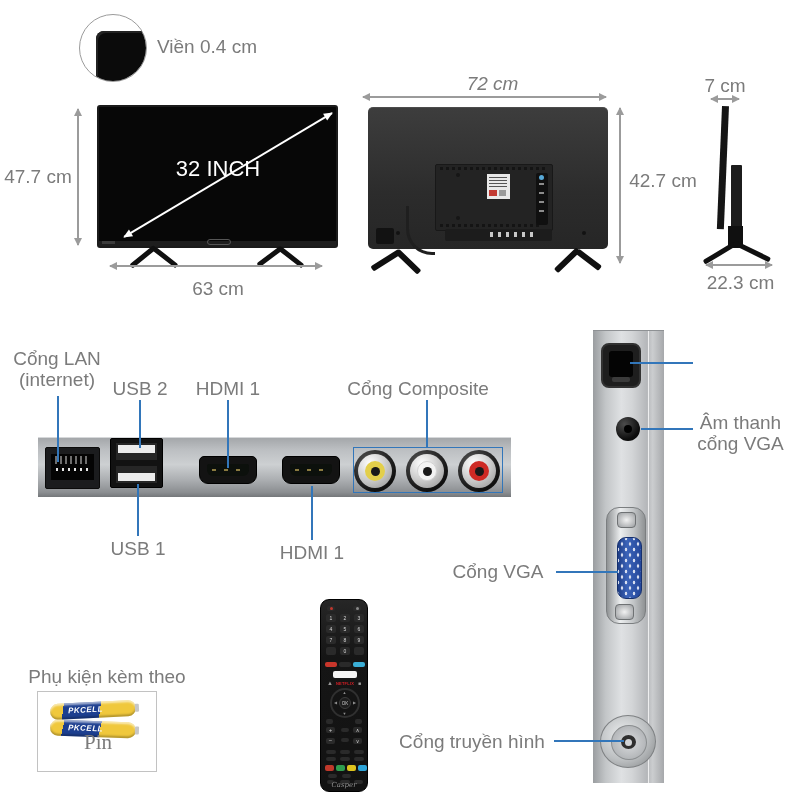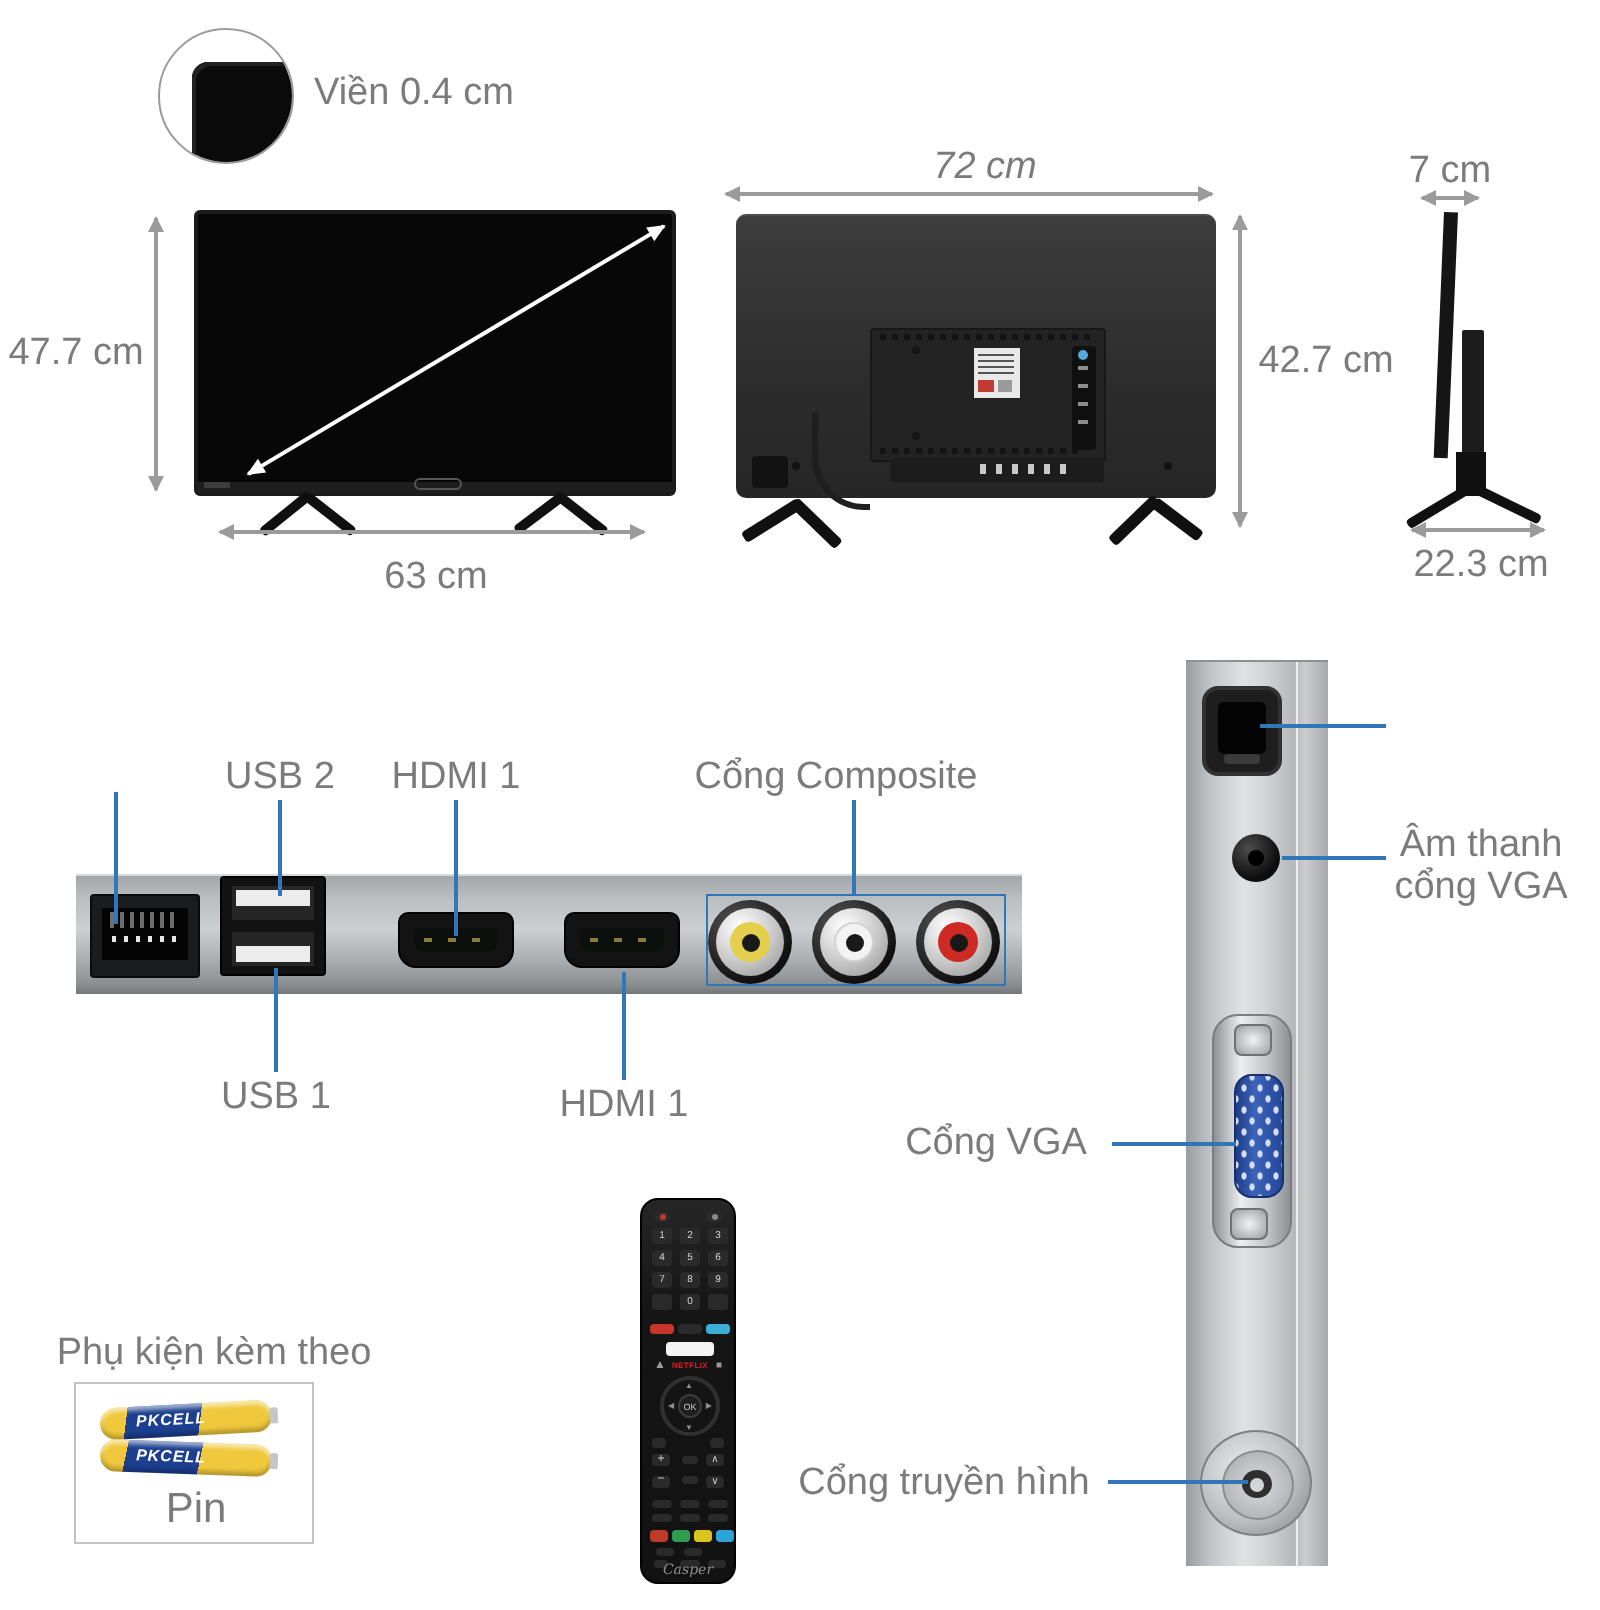--- a/index.html
+++ b/index.html
@@ -38,20 +38,21 @@
     <div style="position:absolute;left:0;bottom:0;width:100%;height:5px;background:#1e1e1e;"></div>
     <div style="position:absolute;left:108px;bottom:1px;width:22px;height:4px;border:1px solid #565656;border-radius:3px;"></div>
     <div style="position:absolute;left:3px;bottom:2px;width:13px;height:3px;background:#3c3c3c;"></div>
   </div>
   <div class="leg" style="left:131px;top:264px;width:31px;transform:rotate(-39deg);"></div>
   <div class="leg" style="left:154px;top:246px;width:29px;transform:rotate(38deg);"></div>
   <div class="leg" style="left:258px;top:263px;width:30px;transform:rotate(-37deg);"></div>
   <div class="leg" style="left:280px;top:246px;width:29px;transform:rotate(38deg);"></div>
 
   <div class="dimdiag" style="left:124px;top:236px;width:242px;transform:rotate(-30.8deg);"></div>
+  <div class="lbl" style="left:148px;top:158px;width:140px;color:#fff;font-size:22px;">32 INCH</div>
 
   <div class="dimv" style="left:77px;top:109px;height:136px;"></div>
   <div class="lbl" style="left:2px;top:166px;width:72px;">47.7 cm</div>
   <div class="dimh" style="left:110px;top:265px;width:212px;"></div>
   <div class="lbl" style="left:178px;top:278px;width:80px;">63 cm</div>
 
   <div class="abs" style="left:368px;top:107px;width:240px;height:142px;background:linear-gradient(180deg,#3d3d3d,#2c2c2c 60%,#262626);border-radius:5px;border-top:1px solid #4c4c4c;box-sizing:border-box;">
     <div style="position:absolute;left:67px;top:56px;width:116px;height:65px;background:#232323;border:1px solid #181818;border-radius:2px;">
       <div style="position:absolute;left:4px;top:2px;width:108px;height:3px;background:repeating-linear-gradient(90deg,#141414 0 3px,transparent 3px 6px);"></div>
       <div style="position:absolute;left:4px;bottom:3px;width:100px;height:3px;background:repeating-linear-gradient(90deg,#141414 0 3px,transparent 3px 6px);"></div>
@@ -143,20 +144,24 @@
   </div>
   <div class="rca" style="left:458px;top:450px;width:42px;height:42px;background:radial-gradient(circle at 35% 30%,#565656,#101010 72%);">
     <div class="rca" style="left:4px;top:4px;width:34px;height:34px;background:radial-gradient(circle at 35% 28%,#ffffff,#c6c6c6 55%,#8e8e8e);">
       <div class="rca" style="left:7px;top:7px;width:20px;height:20px;background:#ce2a24;">
         <div class="rca" style="left:5.5px;top:5.5px;width:9px;height:9px;background:#191919;"></div>
       </div>
     </div>
   </div>
   <div class="abs" style="left:353px;top:447px;width:150px;height:46px;border:1.5px solid #3276ba;box-sizing:border-box;"></div>
 
+  <div class="lbl" style="left:7px;top:348px;width:100px;">
+    <div>Cổng LAN</div>
+    <div>(internet)</div>
+  </div>
   <div class="leadv" style="left:57px;top:396px;height:66px;"></div>
 
   <div class="lbl" style="left:105px;top:378px;width:70px;">USB 2</div>
   <div class="leadv" style="left:139px;top:400px;height:48px;"></div>
 
   <div class="lbl" style="left:193px;top:378px;width:70px;">HDMI 1</div>
   <div class="leadv" style="left:227px;top:400px;height:68px;"></div>
 
   <div class="lbl" style="left:343px;top:378px;width:150px;">Cổng Composite</div>
   <div class="leadv" style="left:426px;top:400px;height:47px;"></div>
@@ -209,21 +214,21 @@
     <div style="position:absolute;left:12px;top:10px;width:86px;height:16px;border-radius:8px;transform:rotate(-3deg);
                 background:linear-gradient(100deg,#f0c83c 0 16%,#1d3f90 16% 58%,#f0c83c 58%);box-shadow:inset 0 2px 2px rgba(255,255,255,.6),inset 0 -2px 2px rgba(0,0,0,.25);">
       <span style="position:absolute;left:18px;top:3px;color:#fff;font-size:8px;font-style:italic;font-weight:bold;letter-spacing:.5px;">PKCELL</span>
       <span style="position:absolute;right:-3px;top:4px;width:4px;height:8px;background:#c6c6c6;border-radius:1px;"></span>
     </div>
     <div style="position:absolute;left:12px;top:29px;width:86px;height:16px;border-radius:8px;transform:rotate(2deg);
                 background:linear-gradient(100deg,#f0c83c 0 16%,#1d3f90 16% 58%,#f0c83c 58%);box-shadow:inset 0 2px 2px rgba(255,255,255,.6),inset 0 -2px 2px rgba(0,0,0,.25);">
       <span style="position:absolute;left:18px;top:3px;color:#fff;font-size:8px;font-style:italic;font-weight:bold;letter-spacing:.5px;">PKCELL</span>
       <span style="position:absolute;right:-3px;top:4px;width:4px;height:8px;background:#c6c6c6;border-radius:1px;"></span>
     </div>
-    <div class="lbl" style="left:20px;top:52px;width:80px;font-size:21px;">Pin</div>
+    <div class="lbl" style="left:20px;top:40px;width:80px;font-size:21px;font-family:Liberation Serif, serif;">Pin</div>
   </div>
 
   <div class="abs" style="left:320px;top:599px;width:48px;height:193px;background:linear-gradient(180deg,#262626,#151515 30%,#121212);border:1px solid #000;border-radius:9px;box-sizing:border-box;">
     <div class="rbtn" style="left:6px;top:6px;width:8px;height:5px;">
       <div style="position:absolute;left:2.5px;top:1px;width:3px;height:3px;border-radius:50%;background:#c2382e;"></div>
     </div>
     <div class="rbtn" style="right:6px;top:6px;width:8px;height:5px;">
       <div style="position:absolute;left:2.5px;top:1px;width:3px;height:3px;border-radius:50%;background:#8a8a8a;"></div>
     </div>
 

